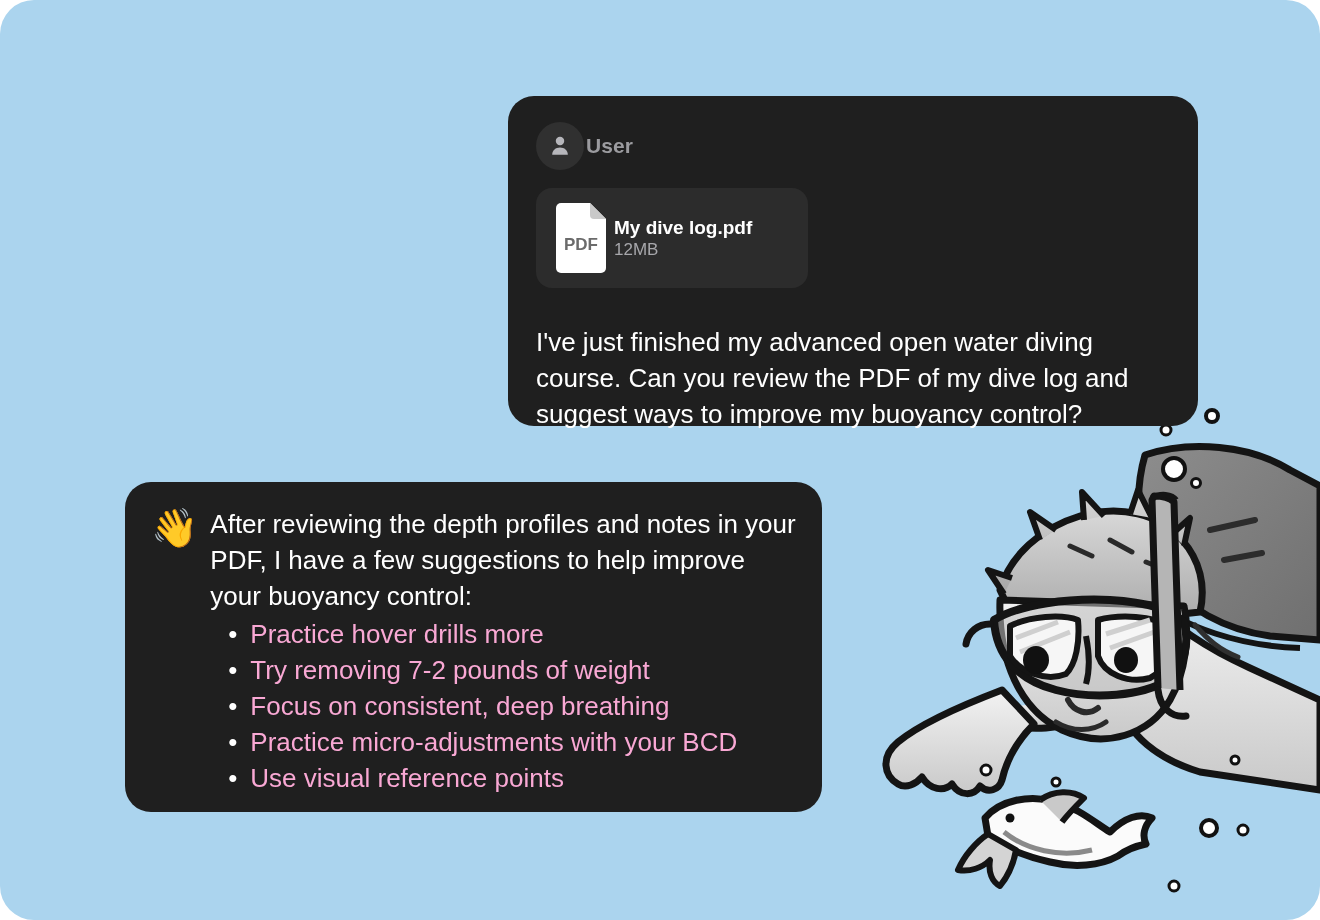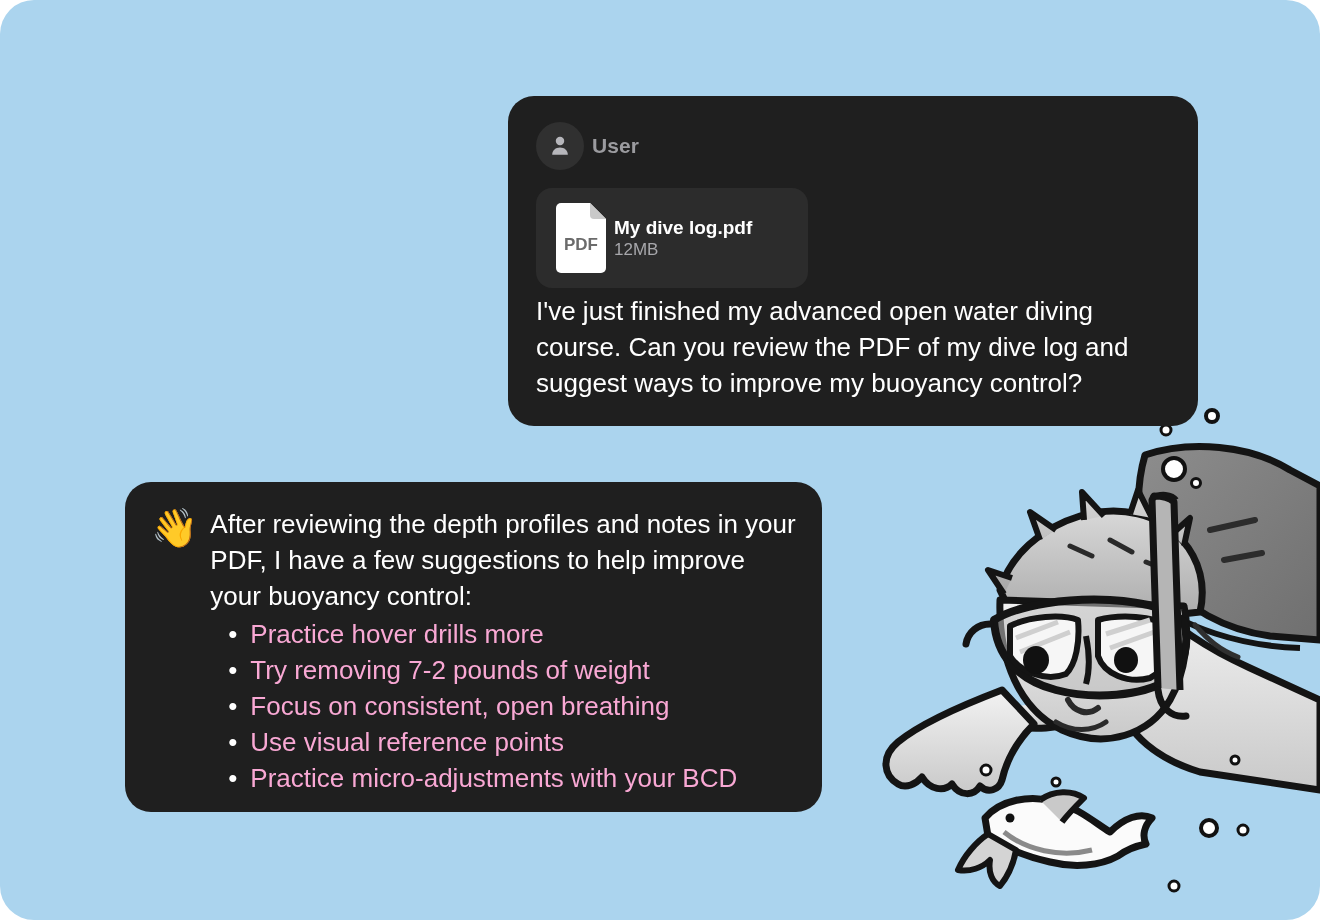--- a/index.html
+++ b/index.html
@@ -42,21 +42,21 @@
     left: 508px;
     top: 96px;
     width: 690px;
     height: 330px;
     padding: 26px 28px 24px 28px;
   }
 
   .user-head {
     display: flex;
     align-items: center;
-    gap: 8px;
+    gap: 2px;
     height: 48px;
   }
   .avatar {
     width: 48px;
     height: 48px;
     border-radius: 50%;
     background: #303030;
     display: flex;
     align-items: center;
     justify-content: center;
@@ -99,21 +99,21 @@
     margin-top: 35px;
   }
   .att-size {
     font-size: 17px;
     color: #a7a7ab;
     margin-top: 18px;
     line-height: 1.2;
   }
 
   .user-text {
-    margin-top: 5px;
+    margin-top: 36px;
     font-size: 26px;
     line-height: 36px;
     color: #ffffff;
     max-width: 640px;
   }
 
   
   #assistant-bubble {
     left: 125px;
     top: 482px;
@@ -302,21 +302,21 @@
   </div>
 
   <div class="bubble" id="assistant-bubble">
     <div class="assist-row">
       <span class="wave-emoji">👋</span>
       <div class="assist-body">
         <div class="assist-intro">After reviewing the depth profiles and notes in your PDF, I have a few suggestions to help improve your buoyancy control:</div>
         <ul class="assist-list">
           <li>Practice hover drills more</li>
           <li>Try removing 7-2 pounds of weight</li>
-          <li>Focus on consistent, open breathing</li>
+          <li>Focus on consistent, deep breathing</li>
+          <li>Practice micro-adjustments with your BCD</li>
           <li>Use visual reference points</li>
-          <li>Practice micro-adjustments with your BCD</li>
         </ul>
       </div>
     </div>
   </div>
 
 </div>
 
 </body></html>

